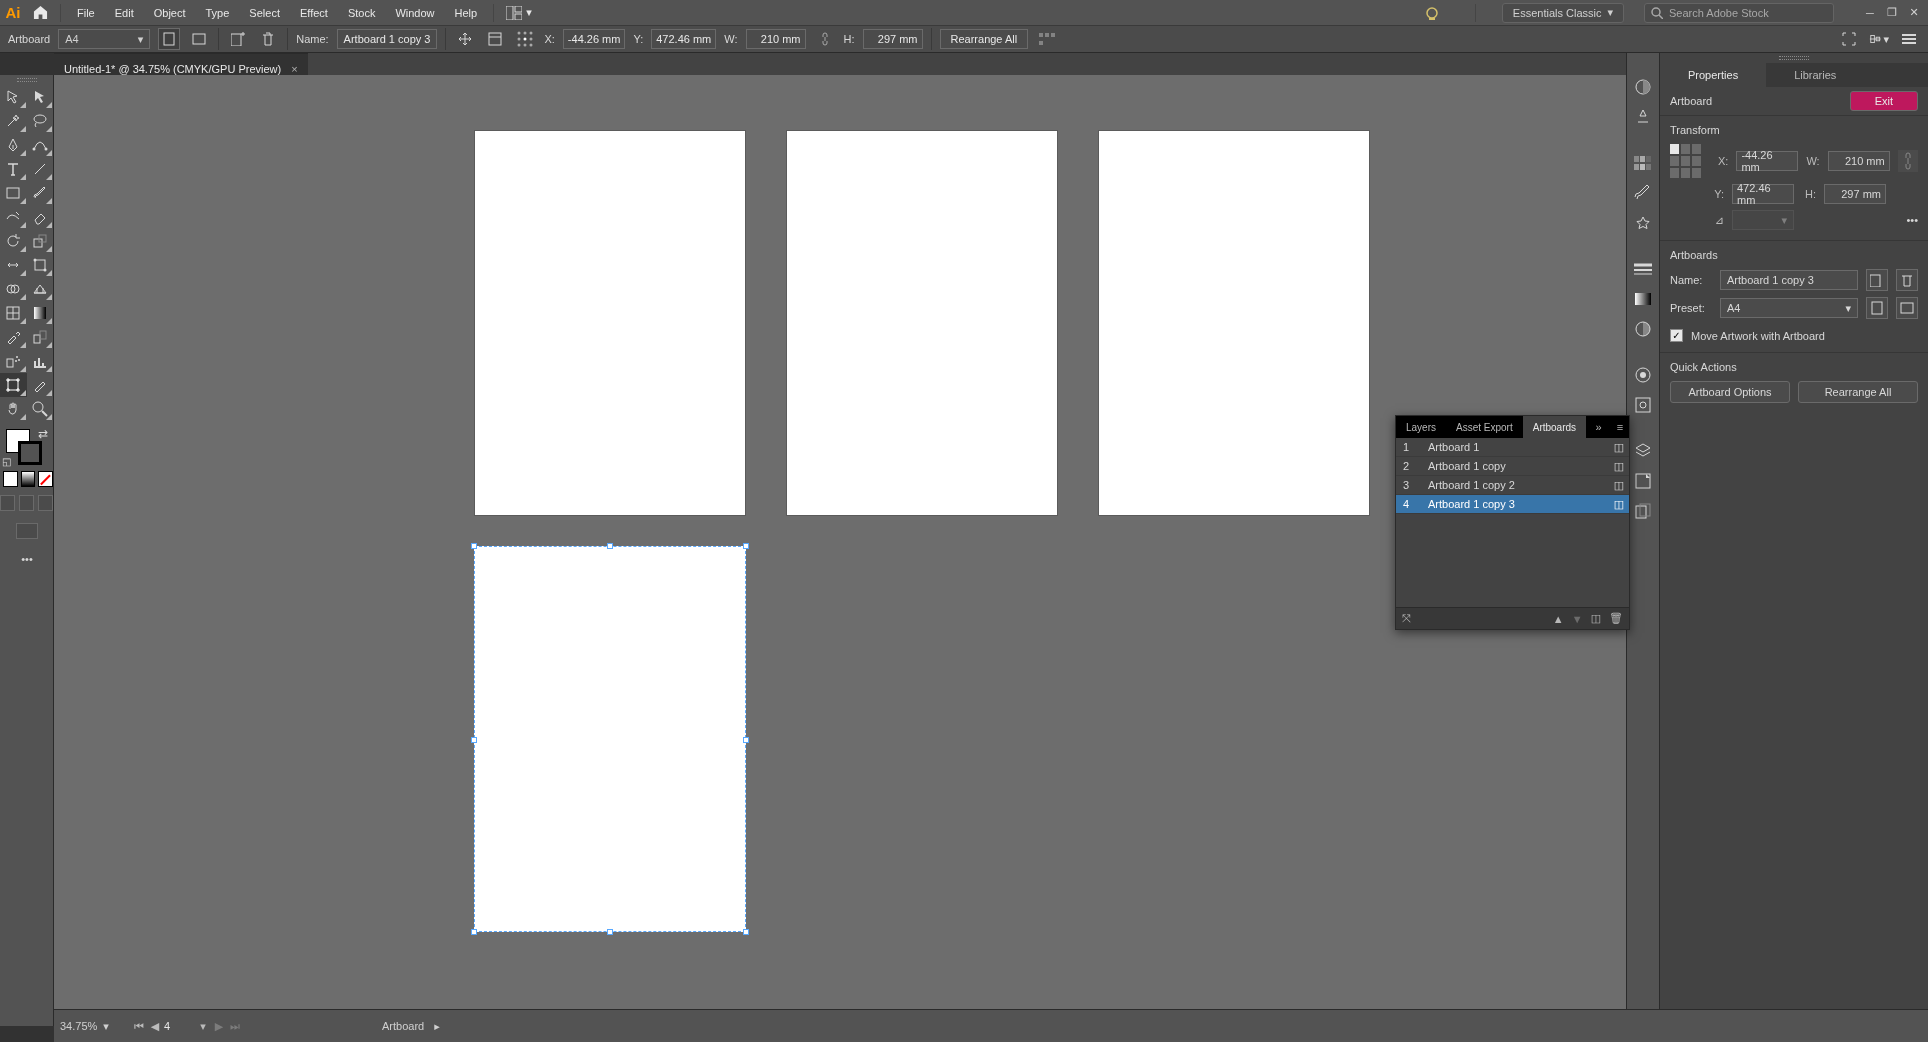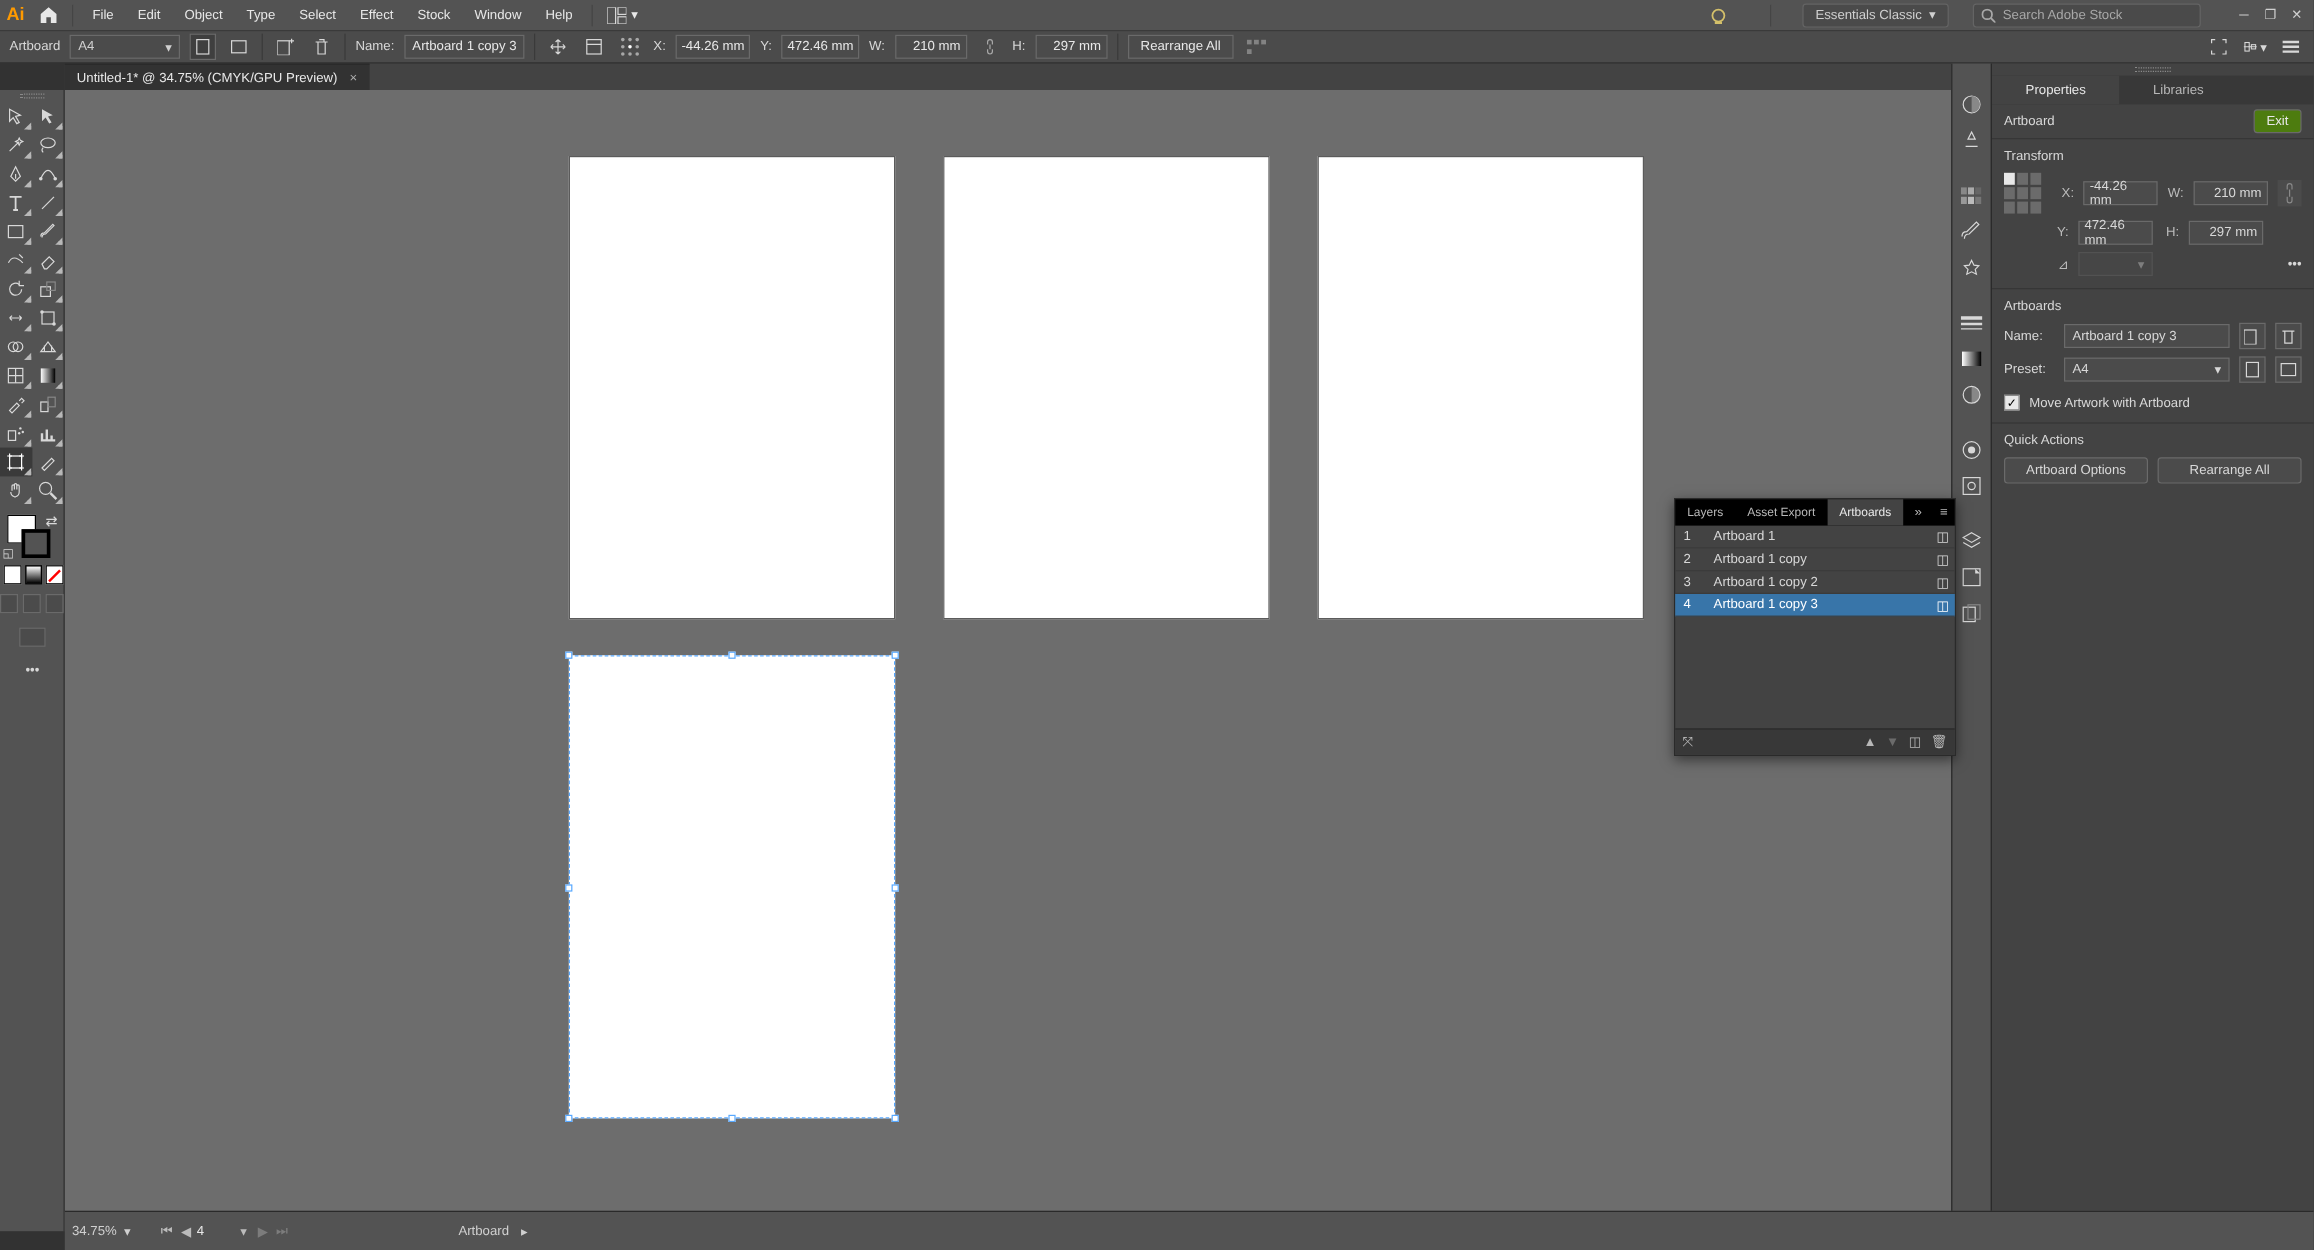--- a/index.html
+++ b/index.html
@@ -21,21 +21,21 @@
   .ctrlbar .dd{height:20px;background:#4b4b4b;border:1px solid #6a6a6a;display:flex;align-items:center;padding:0 6px;gap:26px}
   .ctrlbar .ibtn{width:22px;height:22px;display:flex;align-items:center;justify-content:center;border:1px solid transparent;color:#d8d8d8}
   .ctrlbar .ibtn.sel{border:1px solid #6a6a6a;background:#3f3f3f}
   .ctrlbar .numbox{height:20px;background:#4b4b4b;border:1px solid #6a6a6a;display:flex;align-items:center;justify-content:flex-end;padding:0 4px;min-width:60px;color:#e8e8e8}
   .ctrlbar .txtbox{height:20px;background:#4b4b4b;border:1px solid #6a6a6a;display:flex;align-items:center;padding:0 6px;color:#e8e8e8;min-width:92px}
   .ctrlbar .btn{height:20px;padding:0 10px;border:1px solid #6a6a6a;background:#4b4b4b;color:#e8e8e8;display:flex;align-items:center}
   .ctrlbar .sep{width:1px;height:22px;background:#3a3a3a}
   .ctrlbar .right{margin-left:auto;display:flex;align-items:center;gap:8px}
   
   .tabbar{position:absolute;left:54px;top:53px;right:0;height:22px;background:#434343;display:flex;align-items:flex-end}
-  .doctab{height:22px;padding:0 10px;background:#323232;border-top:1px solid #2a2a2a;display:flex;align-items:center;gap:10px;color:#e8e8e8}
+  .doctab{height:22px;padding:0 10px;background:#323232;border-top:1px solid #2a2a2a;display:flex;align-items:flex-end;gap:10px;color:#e8e8e8}
   .doctab .close{color:#b0b0b0}
   
   .toolbox{position:absolute;left:0;top:75px;width:54px;bottom:16px;background:#535353;border-right:1px solid #2a2a2a}
   .tool-grab{height:10px;display:flex;justify-content:center;align-items:center}
   .tool-grab::before{content:"";width:20px;height:2px;border-top:1px dotted #8a8a8a;border-bottom:1px dotted #8a8a8a}
   .tool-row{display:flex;height:24px}
   .tool-row .tcell{width:27px;height:24px;display:flex;align-items:center;justify-content:center;color:#d8d8d8;position:relative}
   .tcell.sel{background:#3a3a3a}
   .tcell svg,.tcell .glyph{width:16px;height:16px;display:block}
   .tcorner::after{content:"";position:absolute;right:1px;bottom:1px;border:3px solid transparent;border-right-color:#b8b8b8;border-bottom-color:#b8b8b8}
@@ -64,21 +64,21 @@
   .dockmini .dm{width:24px;height:24px;display:flex;align-items:center;justify-content:center;color:#d8d8d8}
   .dockmini .gap{height:10px}
   
   .rpanel{position:absolute;right:0;top:53px;width:269px;bottom:16px;background:#434343;border-left:1px solid #2a2a2a}
   .rp-grab{height:10px;display:flex;justify-content:center;align-items:center}
   .rp-grab::before{content:"";width:30px;height:2px;border-top:1px dotted #8a8a8a;border-bottom:1px dotted #8a8a8a}
   .rp-tabs{height:24px;background:#383838;display:flex;align-items:center}
   .rp-tabs .tab{height:24px;padding:0 28px;display:flex;align-items:center;color:#b8b8b8}
   .rp-tabs .tab.active{background:#434343;color:#e8e8e8}
   .rp-head{height:28px;display:flex;align-items:center;justify-content:space-between;padding:0 10px;color:#d8d8d8}
-  .rp-head .btn{height:20px;padding:0 10px;border:1px solid #6a6a6a;background:#4d7c0f;color:#e8e8e8;display:flex;align-items:center;border-radius:3px}
+  .rp-head .btn{height:20px;padding:0 24px;border:1px solid #6a6a6a;background:#be185d;color:#e8e8e8;display:flex;align-items:center;border-radius:3px}
   .rp-sec{border-top:1px solid #363636;padding:8px 10px 4px;color:#d8d8d8}
   .rp-row{display:flex;align-items:center;gap:8px;margin-bottom:6px}
   .rp-row .l{width:14px;text-align:right;color:#bbb}
   .rp-row .box{flex:0 0 62px;height:20px;background:#4b4b4b;border:1px solid #6a6a6a;display:flex;align-items:center;justify-content:flex-end;padding:0 4px}
   .rp-row .boxl{flex:1;height:20px;background:#4b4b4b;border:1px solid #6a6a6a;display:flex;align-items:center;padding:0 6px}
   .rp-row .dd{flex:1;height:20px;background:#4b4b4b;border:1px solid #6a6a6a;display:flex;align-items:center;justify-content:space-between;padding:0 6px}
   .rp-row .ib{width:22px;height:22px;display:flex;align-items:center;justify-content:center;border:1px solid #6a6a6a;background:#4b4b4b}
   .chk{width:13px;height:13px;border:1px solid #8a8a8a;background:#e8e8e8;display:inline-flex;align-items:center;justify-content:center;color:#000;font-size:10px}
   .rp-actions{display:flex;gap:8px;margin-top:4px}
   .rp-actions .abtn{flex:1;height:22px;border:1px solid #6a6a6a;background:#4b4b4b;display:flex;align-items:center;justify-content:center;border-radius:3px}

